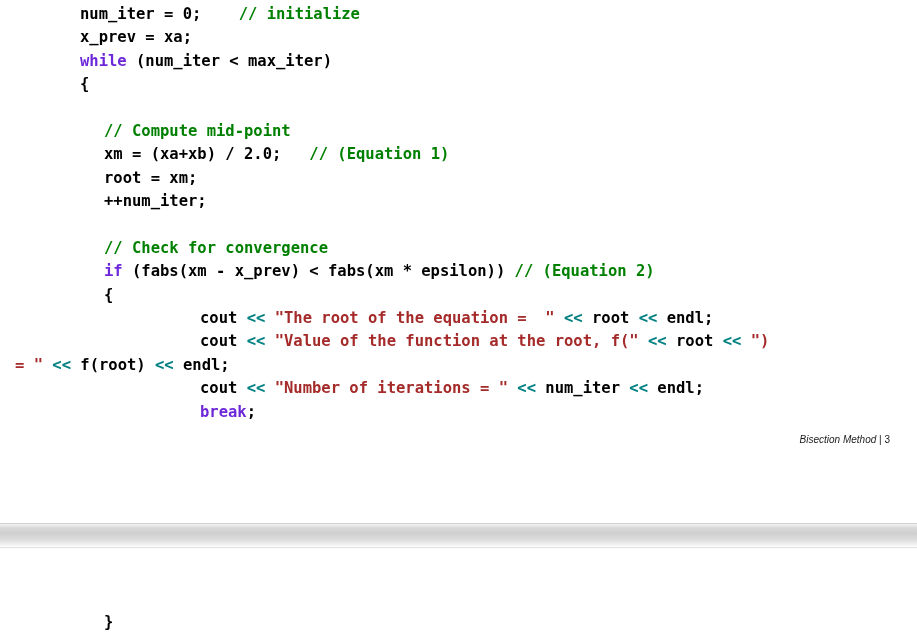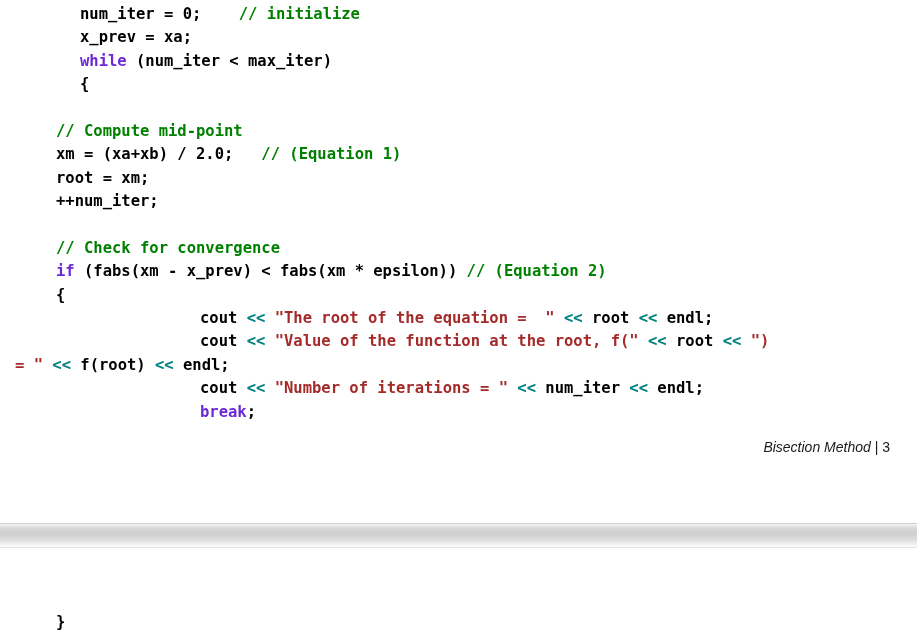--- a/index.html
+++ b/index.html
@@ -47,38 +47,38 @@
     letter-spacing: 0px;
   }
   #code-top { top: 3px; }
   #code-bottom { top: 63px; }
 
   .line { height: 23.4px; white-space: pre; }
 
   
   .ind0 { padding-left: 15px; }
   .ind1 { padding-left: 80px; }
-  .ind2 { padding-left: 56px; }
+  .ind2 { padding-left: 104px; }
   .ind3 { padding-left: 200px; }
 
   
   .tok-kw      { color: #6d28d9; }
   .tok-comment { color: #008000; }
   .tok-string  { color: #a52a2a; }
   .tok-op      { color: #008080; }
   .tok-plain   { color: #000000; }
 
   
   .page-footer {
     position: absolute;
     right: 27px;
     top: 423px;
     font-family: "Liberation Sans", sans-serif;
     font-style: italic;
-    font-size: 14px;
+    font-size: 10px;
     color: #1a1a1a;
     white-space: pre;
   }
   .footer-sep { font-style: normal; }
   .footer-num { font-style: normal; }
 </style>
 </head>
 <body>
 
 <div class="page" id="page-one">

